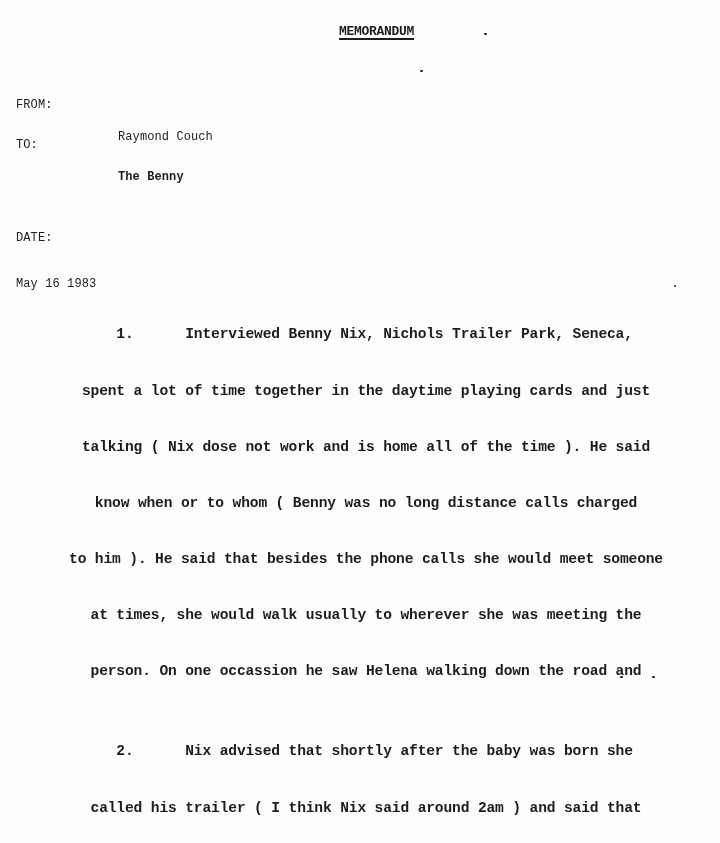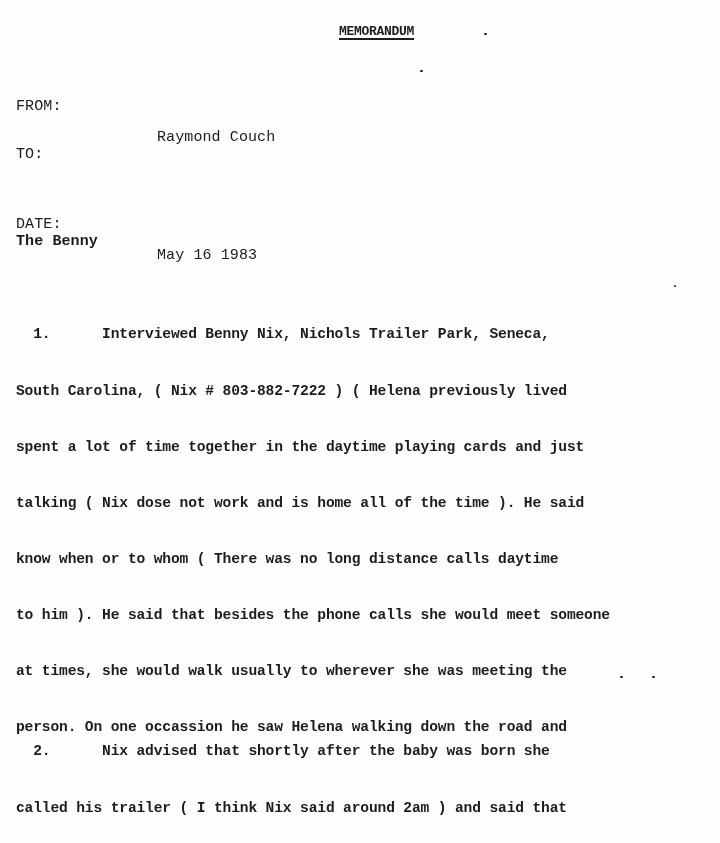--- a/index.html
+++ b/index.html
@@ -30,43 +30,42 @@
       font-size: 13px;
       text-decoration: underline;
       text-decoration-thickness: 2px;
       text-underline-offset: 3px;
       letter-spacing: -0.3px;
     }
     .hdr-row {
       position: absolute;
       left: 16px;
       display: flex;
-      font-size: 15px;
-      gap: 39px;
+      font-size: 12px;
     }
     .hdr-label {
       width: 102px;
       font-weight: normal;
     }
     .hdr-value {
       white-space: pre;
       line-height: 19px;
       margin-top: 30px;
     }
     .para {
       position: absolute;
       left: 16px;
       width: 700px;
       white-space: pre;
       line-height: 18.7px;
       font-size: 14.6px;
       font-weight: bold;
       letter-spacing: -0.15px;
     }
-    .para .line { display: block; }
+    .para .line { display: block; text-align: center; }
     .speck {
       position: absolute;
       background: #222;
       border-radius: 1px;
     }
   </style>
 </head>
 <body>
 
 <div class="page">
@@ -77,37 +76,36 @@
   <span class="speck" style="left:420px;top:70px;width:3px;height:2px;"></span>
   <span class="speck" style="left:674px;top:285px;width:2px;height:2px;"></span>
   <span class="speck" style="left:620px;top:676px;width:3px;height:2px;"></span>
   <span class="speck" style="left:652px;top:676px;width:3px;height:2px;"></span>
 
   <div class="hdr-row" style="top:98px;">
     <span class="hdr-label">FROM:</span>
     <span class="hdr-value">Raymond Couch</span>
   </div>
 
-  <div class="hdr-row" style="top:146px;flex-direction:column;">
+  <div class="hdr-row" style="top:138px;">
     <span class="hdr-label">TO:</span>
     <span class="hdr-value" style="font-weight:bold;">The Benny</span>
   </div>
 
 
-  <div class="hdr-row" style="top:216px;">
+  <div class="hdr-row" style="top:231px;flex-direction:column;">
     <span class="hdr-label">DATE:</span>
     <span class="hdr-value">May 16 1983</span>
   </div>
 
   <div class="para" style="top:288px;">
     <span class="line">  1.      Interviewed Benny Nix, Nichols Trailer Park, Seneca,</span>
-    <span class="line">South Carolina, ( Nix # 803-882-7222 ) ( Helena previously lived</span>
     <span class="line">spent a lot of time together in the daytime playing cards and just</span>
     <span class="line">talking ( Nix dose not work and is home all of the time ). He said</span>
-    <span class="line">know when or to whom ( There was no long distance calls daytime</span>
+    <span class="line">know when or to whom ( Benny was no long distance calls charged</span>
     <span class="line">to him ). He said that besides the phone calls she would meet someone</span>
     <span class="line">at times, she would walk usually to wherever she was meeting the</span>
     <span class="line">person. On one occassion he saw Helena walking down the road and</span>
     
     
     
     
     
     
     

